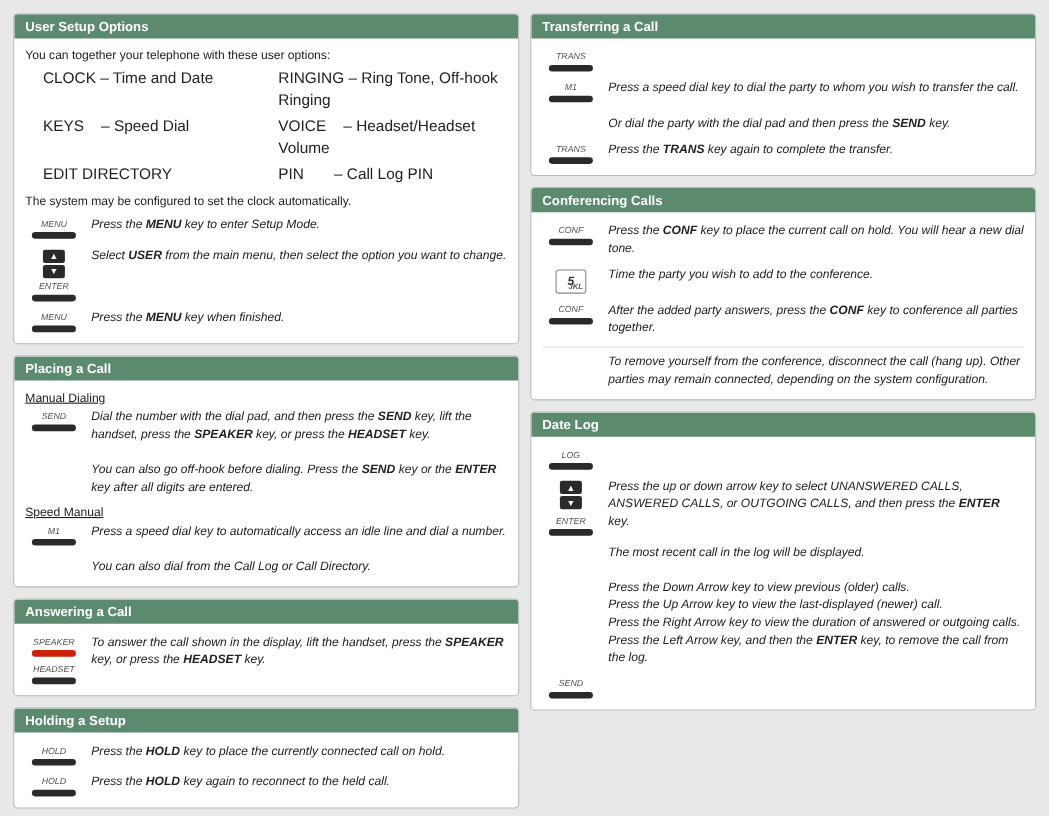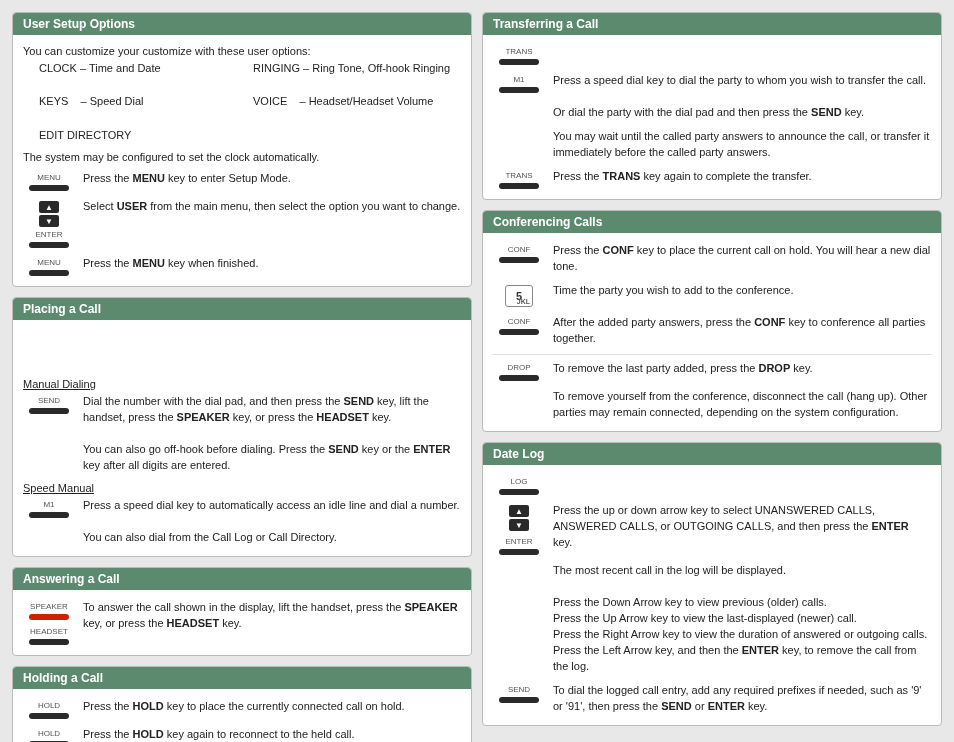--- a/index.html
+++ b/index.html
@@ -38,20 +38,21 @@
       border-radius: 3px 3px 0 0;
     }
     .section-body {
       padding: 10px 10px 10px 10px;
     }
     .row {
       display: flex;
       align-items: flex-start;
       margin-bottom: 8px;
       gap: 8px;
+      font-style: italic;
     }
     .row:last-child { margin-bottom: 0; }
     .key-col {
       min-width: 52px;
       display: flex;
       flex-direction: column;
       align-items: center;
       justify-content: flex-start;
       gap: 3px;
       padding-top: 2px;
@@ -124,43 +125,44 @@
     .five-key-sub {
       font-size: 7px;
       color: #555;
       position: absolute;
       bottom: 1px;
       right: 2px;
     }
     .grid-text {
       display: grid;
       grid-template-columns: 1fr 1fr;
-      gap: 16px 6px;
-      font-size: 11px;
+      gap: 3px 6px;
+      font-size: 14px;
       line-height: 1.4;
     }
     .grid-text > div { margin-bottom: 2px; }
   </style>
 </head>
 <body>
 
 <div class="page">
 
   <div class="column">
 
     <div class="section">
       <div class="section-header">User Setup Options</div>
       <div class="section-body">
-        <p style="margin-bottom:4px;">You can customize your customize with these user options:</p>
+        <p style="margin-bottom:4px;">You can together your telephone with these user options:</p>
         <div class="grid-text" style="margin-bottom:6px;padding-left:16px;">
           <div>CLOCK – Time and Date</div>
           <div>RINGING – Ring Tone, Off-hook Ringing</div>
           <div>KEYS &nbsp;&nbsp; – Speed Dial</div>
           <div>VOICE &nbsp;&nbsp; – Headset/Headset Volume</div>
           <div>EDIT DIRECTORY</div>
+          <div>PIN &nbsp;&nbsp;&nbsp;&nbsp;&nbsp;&nbsp;– Call Log PIN</div>
         </div>
         <p style="margin-bottom:8px;">The system may be configured to set the clock automatically.</p>
 
         <div class="row">
           <div class="key-col">
             <span class="key-label">MENU</span>
             <span class="key-btn oval"></span>
           </div>
           <div class="text-col">Press the <b>MENU</b> key to enter Setup Mode.</div>
         </div>
@@ -183,21 +185,21 @@
             <span class="key-btn oval"></span>
           </div>
           <div class="text-col">Press the <b>MENU</b> key when finished.</div>
         </div>
       </div>
     </div>
 
     <div class="section">
       <div class="section-header">Placing a Call</div>
       <div class="section-body">
-        <p class="underline" style="margin-bottom:4px;margin-top:48px;">Manual Dialing</p>
+        <p class="underline" style="margin-bottom:4px;">Manual Dialing</p>
         <div class="row">
           <div class="key-col">
             <span class="key-label">SEND</span>
             <span class="key-btn oval"></span>
           </div>
           <div class="text-col">Dial the number with the dial pad, and then press the <b>SEND</b> key, lift the handset, press the <b>SPEAKER</b> key, or press the <b>HEADSET</b> key.<br><br>You can also go off-hook before dialing. Press the <b>SEND</b> key or the <b>ENTER</b> key after all digits are entered.</div>
         </div>
         <p class="underline" style="margin:6px 0 4px 0;">Speed Manual</p>
         <div class="row">
           <div class="key-col">
@@ -218,21 +220,21 @@
             <span class="key-btn oval red"></span>
             <span class="key-label" style="margin-top:4px;">HEADSET</span>
             <span class="key-btn oval"></span>
           </div>
           <div class="text-col">To answer the call shown in the display, lift the handset, press the <b>SPEAKER</b> key, or press the <b>HEADSET</b> key.</div>
         </div>
       </div>
     </div>
 
     <div class="section">
-      <div class="section-header">Holding a Call</div>
+      <div class="section-header">Holding a Setup</div>
       <div class="section-body">
         <div class="row">
           <div class="key-col">
             <span class="key-label">HOLD</span>
             <span class="key-btn oval"></span>
           </div>
           <div class="text-col">Press the <b>HOLD</b> key to place the currently connected call on hold.</div>
         </div>
         <div class="row">
           <div class="key-col">
@@ -256,24 +258,20 @@
             <span class="key-label">TRANS</span>
             <span class="key-btn oval"></span>
           </div>
         </div>
         <div class="row">
           <div class="key-col">
             <span class="key-label">M1</span>
             <span class="key-btn oval"></span>
           </div>
           <div class="text-col">Press a speed dial key to dial the party to whom you wish to transfer the call.<br><br>Or dial the party with the dial pad and then press the <b>SEND</b> key.</div>
-        </div>
-        <div class="row">
-          <div class="key-col"></div>
-          <div class="text-col">You may wait until the called party answers to announce the call, or transfer it immediately before the called party answers.</div>
         </div>
         <div class="row">
           <div class="key-col">
             <span class="key-label">TRANS</span>
             <span class="key-btn oval"></span>
           </div>
           <div class="text-col">Press the <b>TRANS</b> key again to complete the transfer.</div>
         </div>
       </div>
     </div>
@@ -297,27 +295,20 @@
           <div class="text-col">Time the party you wish to add to the conference.</div>
         </div>
         <div class="row">
           <div class="key-col">
             <span class="key-label">CONF</span>
             <span class="key-btn oval"></span>
           </div>
           <div class="text-col">After the added party answers, press the <b>CONF</b> key to conference all parties together.</div>
         </div>
         <hr class="divider">
-        <div class="row">
-          <div class="key-col">
-            <span class="key-label">DROP</span>
-            <span class="key-btn oval"></span>
-          </div>
-          <div class="text-col">To remove the last party added, press the <b>DROP</b> key.</div>
-        </div>
         <div class="row">
           <div class="key-col"></div>
           <div class="text-col">To remove yourself from the conference, disconnect the call (hang up). Other parties may remain connected, depending on the system configuration.</div>
         </div>
       </div>
     </div>
 
     <div class="section">
       <div class="section-header">Date Log</div>
       <div class="section-body">
@@ -345,19 +336,18 @@
             Press the Up Arrow key to view the last-displayed (newer) call.<br>
             Press the Right Arrow key to view the duration of answered or outgoing calls.<br>
             Press the Left Arrow key, and then the <b>ENTER</b> key, to remove the call from the log.
           </div>
         </div>
         <div class="row">
           <div class="key-col">
             <span class="key-label">SEND</span>
             <span class="key-btn oval"></span>
           </div>
-          <div class="text-col">To dial the logged call entry, add any required prefixes if needed, such as '9' or '91', then press the <b>SEND</b> or <b>ENTER</b> key.</div>
         </div>
       </div>
     </div>
 
   </div>
 </div>
 
 </body></html>

